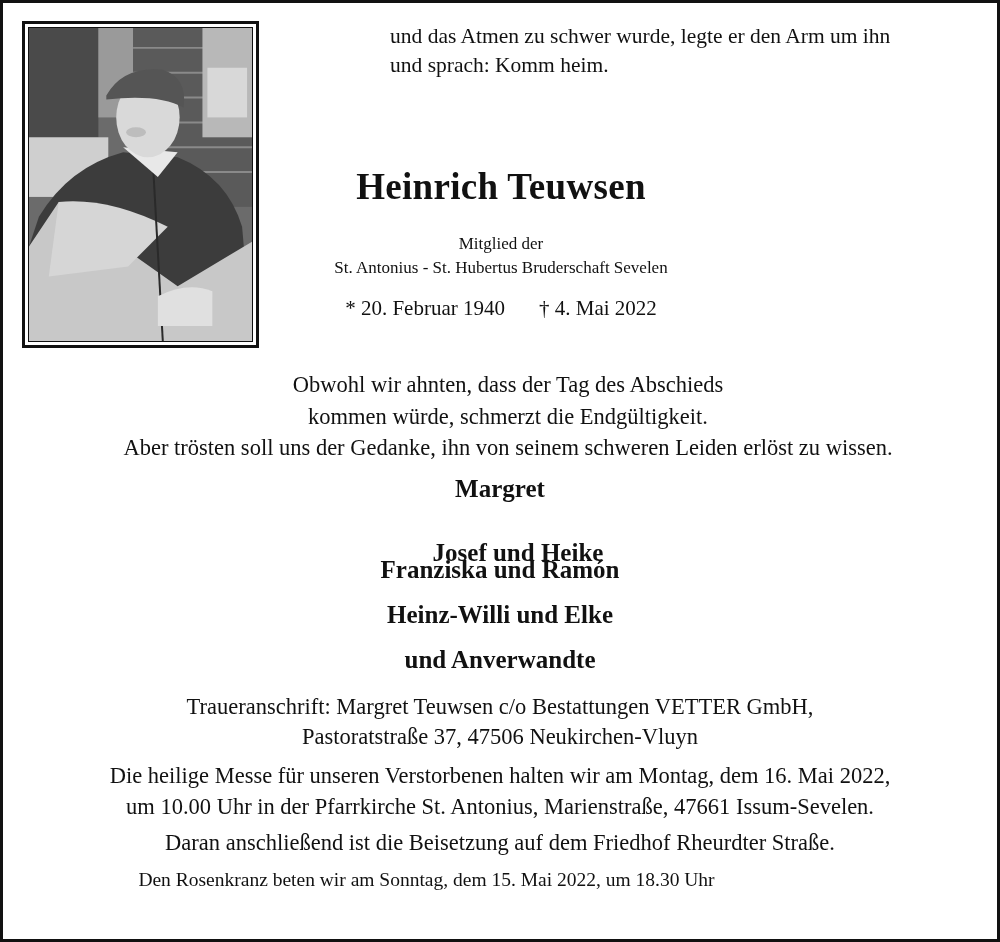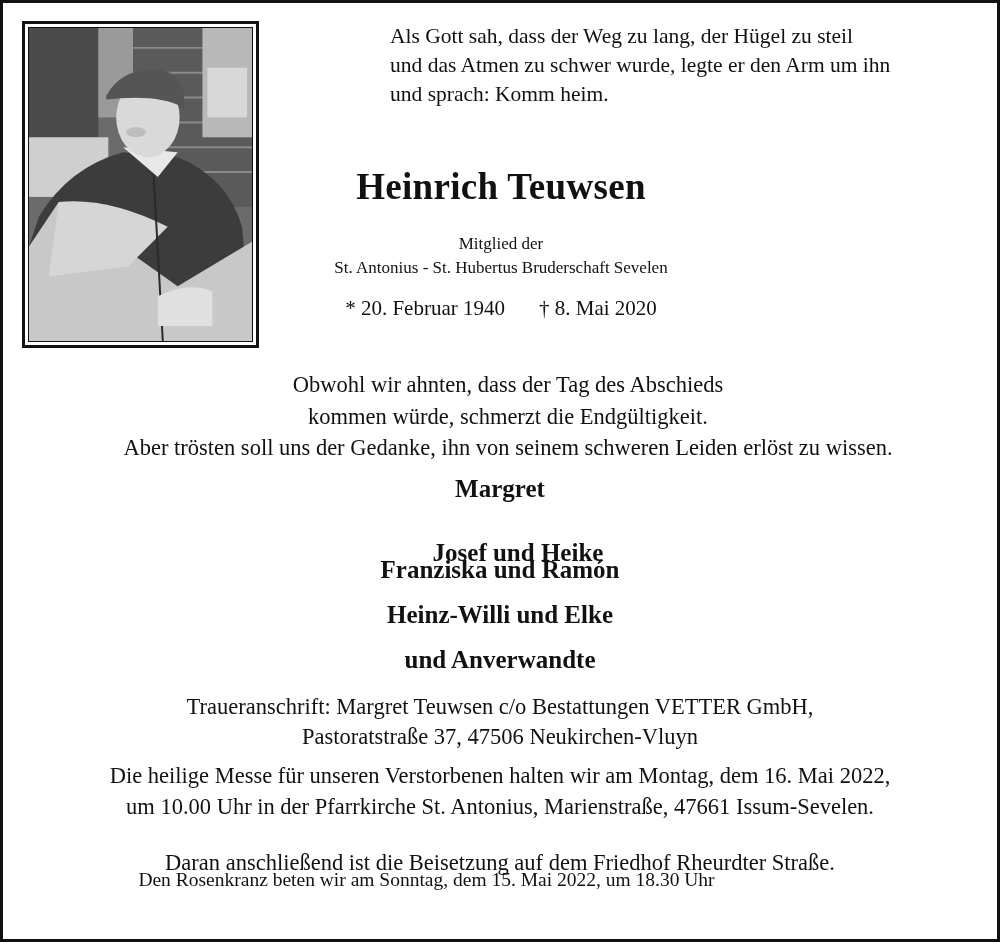--- a/index.html
+++ b/index.html
@@ -16,21 +16,21 @@
   .poem { left:390px; top:22px; font-size:21.5px; line-height:29px; }
   .name { left:258px; width:486px; top:165px; font-size:37px; font-weight:bold; letter-spacing:0.3px; }
   .member { left:258px; width:486px; top:232px; font-size:17px; line-height:24px; }
   .dates { left:258px; width:486px; top:296px; font-size:21px; }
   .dates span { display:inline-block; }
   .dates .gap { width:34px; }
   .intro { left:0; width:1000px; top:369px; font-size:22.5px; line-height:31.5px;margin-left:8px; }
   .family { left:0; width:1000px; font-size:25px; font-weight:bold; }
   .addr { left:0; width:1000px; top:692px; font-size:22.5px; line-height:30px; }
   .mass { left:0; width:1000px; top:760px; font-size:22.5px; line-height:31px; }
-  .burial { left:0; width:1000px; top:830px; font-size:22.5px;margin-top:20px; }
+  .burial { left:0; width:1000px; top:830px; font-size:22.5px; }
   .rosary { left:0; width:853px; top:866px; font-size:19.5px; line-height:27px; }
 </style>
 </head>
 <body>
 
 <div class="frame"></div>
 
 <div class="photo-frame">
   <div class="photo" title="Black and white portrait of an elderly man wearing a flat cap and zip cardigan, seated outdoors">
     <svg viewBox="0 0 225 315" preserveAspectRatio="none">
@@ -56,34 +56,33 @@
       <path d="M95 120 L130 150 L150 125 Z" fill="#e8e8e8"></path>
       <ellipse cx="120" cy="90" rx="32" ry="40" fill="#d9d9d9"></ellipse>
       <ellipse cx="108" cy="105" rx="10" ry="5" fill="#bdbdbd"></ellipse>
       <path d="M78 68 Q95 38 135 42 Q160 50 156 80 Q130 66 78 72 Z" fill="#555"></path>
       <path d="M130 270 Q160 255 185 265 L185 300 L130 300 Z" fill="#e0e0e0"></path>
     </svg>
   </div>
 </div>
 
 <div class="abs poem">
-  <div>Als Gott sah, dass der Weg zu lang, der Hügel zu steil</div>
   <div>und das Atmen zu schwer wurde, legte er den Arm um ihn</div>
   <div>und sprach: Komm heim.</div>
 </div>
 
 <div class="abs center name">Heinrich Teuwsen</div>
 
 <div class="abs center member">
   <div>Mitglied der</div>
   <div>St. Antonius - St. Hubertus Bruderschaft Sevelen</div>
 </div>
 
 <div class="abs center dates">
-  <span>* 20. Februar 1940</span><span class="gap"></span><span>† 8. Mai 2020</span>
+  <span>* 20. Februar 1940</span><span class="gap"></span><span>† 4. Mai 2022</span>
 </div>
 
 <div class="abs center intro">
   <div>Obwohl wir ahnten, dass der Tag des Abschieds</div>
   <div>kommen würde, schmerzt die Endgültigkeit.</div>
   <div>Aber trösten soll uns der Gedanke, ihn von seinem schweren Leiden erlöst zu wissen.</div>
 </div>
 
 <div class="abs center family" style="top:475px;">Margret</div>
 <div class="abs center family" style="top:539px;margin-left:18px;">Josef und Heike</div>

